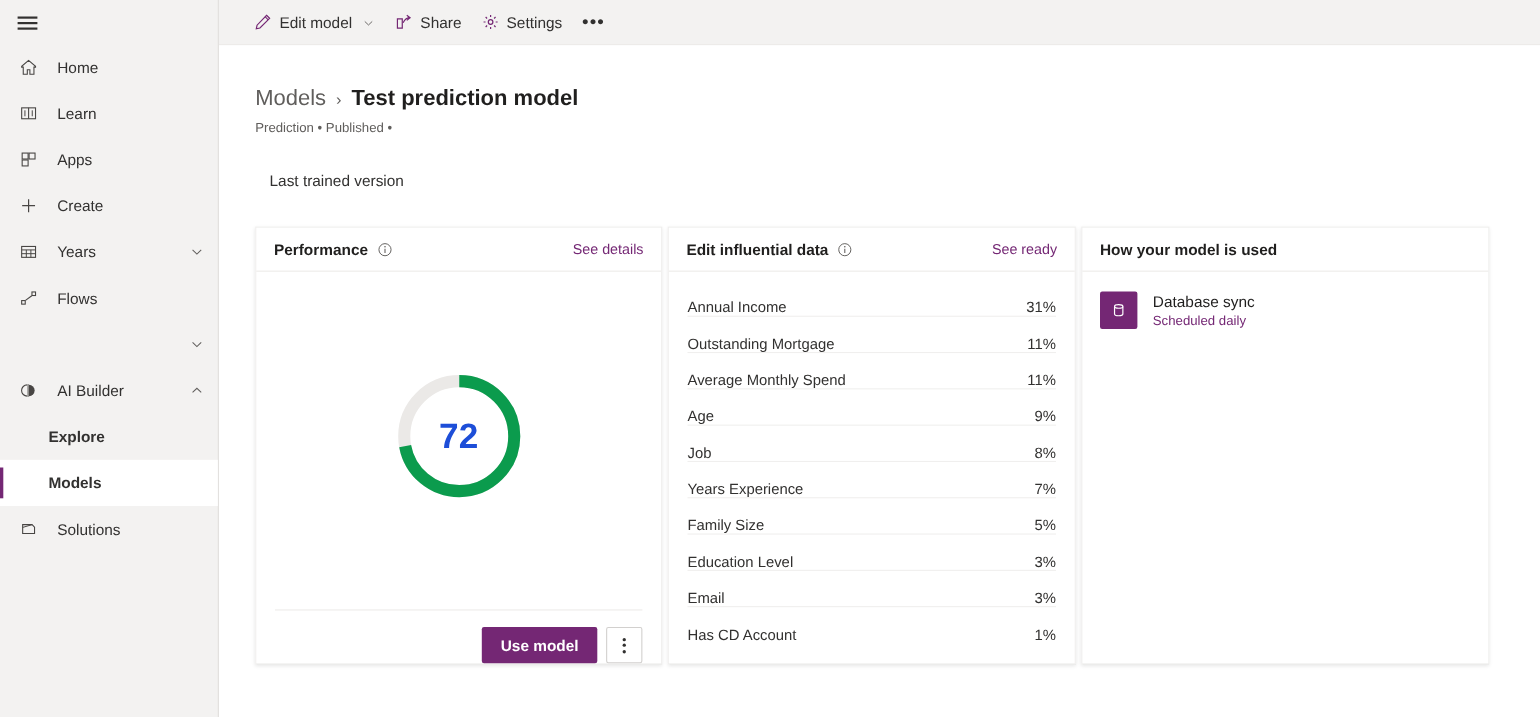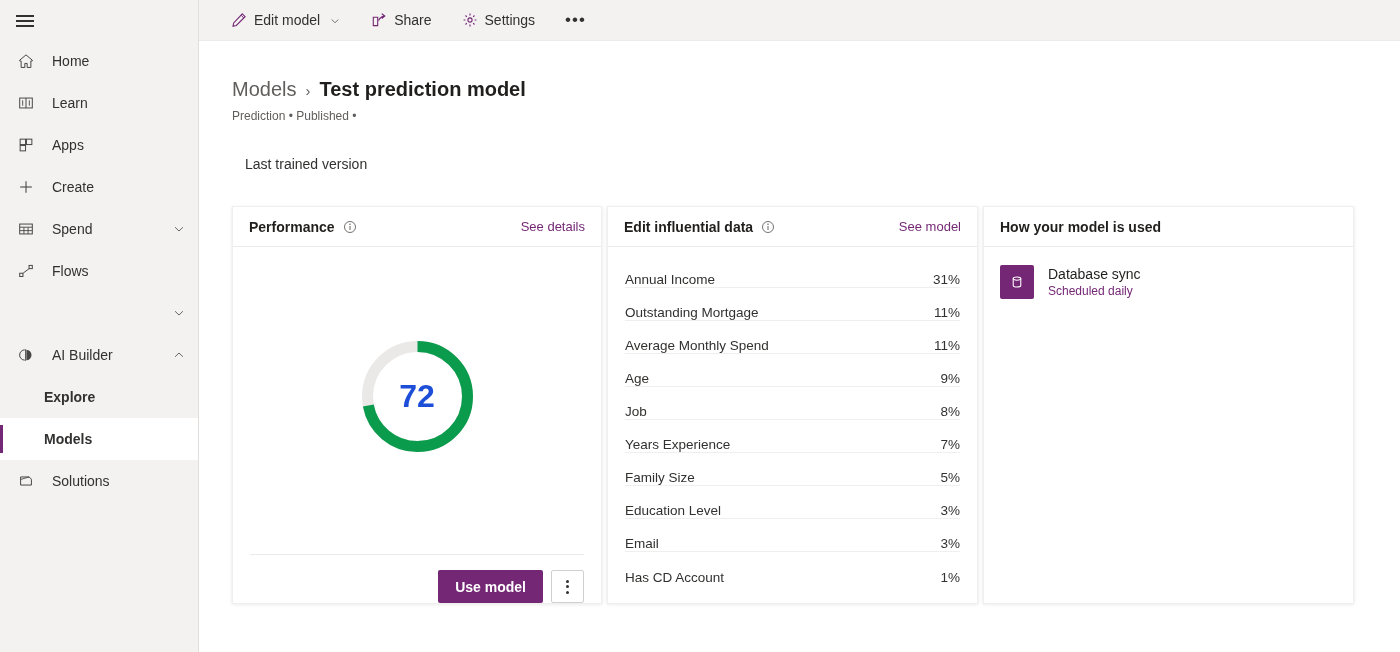--- a/index.html
+++ b/index.html
@@ -50,21 +50,21 @@
   }
   .nav-item.sub { padding-left: 44px; font-weight: 600; }
   .nav-item.sub .nlabel { font-weight: 600; }
   .chev { width: 14px; height: 14px; flex: 0 0 14px; opacity: .85; }
 
   
   #main { flex: 1 1 auto; height: 652px; display: flex; flex-direction: column; background: #ffffff; }
 
   #toolbar {
     height: 41px; flex: 0 0 41px; background: #f3f2f1;
-    display: flex; align-items: center; padding-left: 23px; gap: 12px;
+    display: flex; align-items: center; padding-left: 23px; gap: 0px;
     border-bottom: 1px solid #edebe9;
   }
   .tb-btn {
     display: flex; align-items: center; height: 32px; padding: 0 9px;
     font-size: 14px; color: #323130; cursor: pointer; gap: 7px; border-radius: 2px;
     white-space: nowrap;
   }
   .tb-ico { width: 16px; height: 16px; display: flex; align-items: center; justify-content: center; }
   .tb-caret { width: 12px; height: 12px; margin-left: 2px; }
   .tb-dots { font-size: 17px; color: #323130; letter-spacing: 1px; line-height: 10px; }
@@ -220,21 +220,21 @@
     <div class="nav-item">
       <span class="nico">
         <svg width="18" height="18" viewBox="0 0 20 20">
             <rect x="3" y="4.5" width="14" height="11" fill="none" stroke="#484644" stroke-width="1.1"></rect>
             <line x1="3" y1="8" x2="17" y2="8" stroke="#484644" stroke-width="1"></line>
             <line x1="3" y1="11.8" x2="17" y2="11.8" stroke="#484644" stroke-width="1"></line>
             <line x1="7.7" y1="8" x2="7.7" y2="15.5" stroke="#484644" stroke-width="1"></line>
             <line x1="12.3" y1="8" x2="12.3" y2="15.5" stroke="#484644" stroke-width="1"></line>
           </svg>
       </span>
-      <span class="nlabel">Spend</span>
+      <span class="nlabel">Years</span>
       <span class="chev">
         <svg width="14" height="14" viewBox="0 0 16 16">
             <path d="M3.5 6 8 10.3 12.5 6" fill="none" stroke="#484644" stroke-width="1.1"></path>
           </svg>
       </span>
     </div>
 
     <div class="nav-item">
       <span class="nico">
         <svg width="18" height="18" viewBox="0 0 20 20">
@@ -390,21 +390,21 @@
         <section class="card" id="infl-card">
           <div class="card-head">
             <span class="card-title">Edit influential data</span>
             <span class="info-ico">
               <svg width="14" height="14" viewBox="0 0 16 16">
                   <circle cx="8" cy="8" r="6.3" fill="none" stroke="#605e5c" stroke-width="1"></circle>
                   <circle cx="8" cy="4.9" r=".85" fill="#605e5c"></circle>
                   <line x1="8" y1="6.9" x2="8" y2="11.4" stroke="#605e5c" stroke-width="1.1"></line>
                 </svg>
             </span>
-            <span class="card-action">See model</span>
+            <span class="card-action">See ready</span>
           </div>
           <div class="infl-list" id="infl-list">
               <div class="infl-row">
                 <span class="infl-name">Annual Income</span>
                 <span class="infl-val">31%</span>
               </div>
               <div class="infl-row">
                 <span class="infl-name">Outstanding Mortgage</span>
                 <span class="infl-val">11%</span>
               </div>

